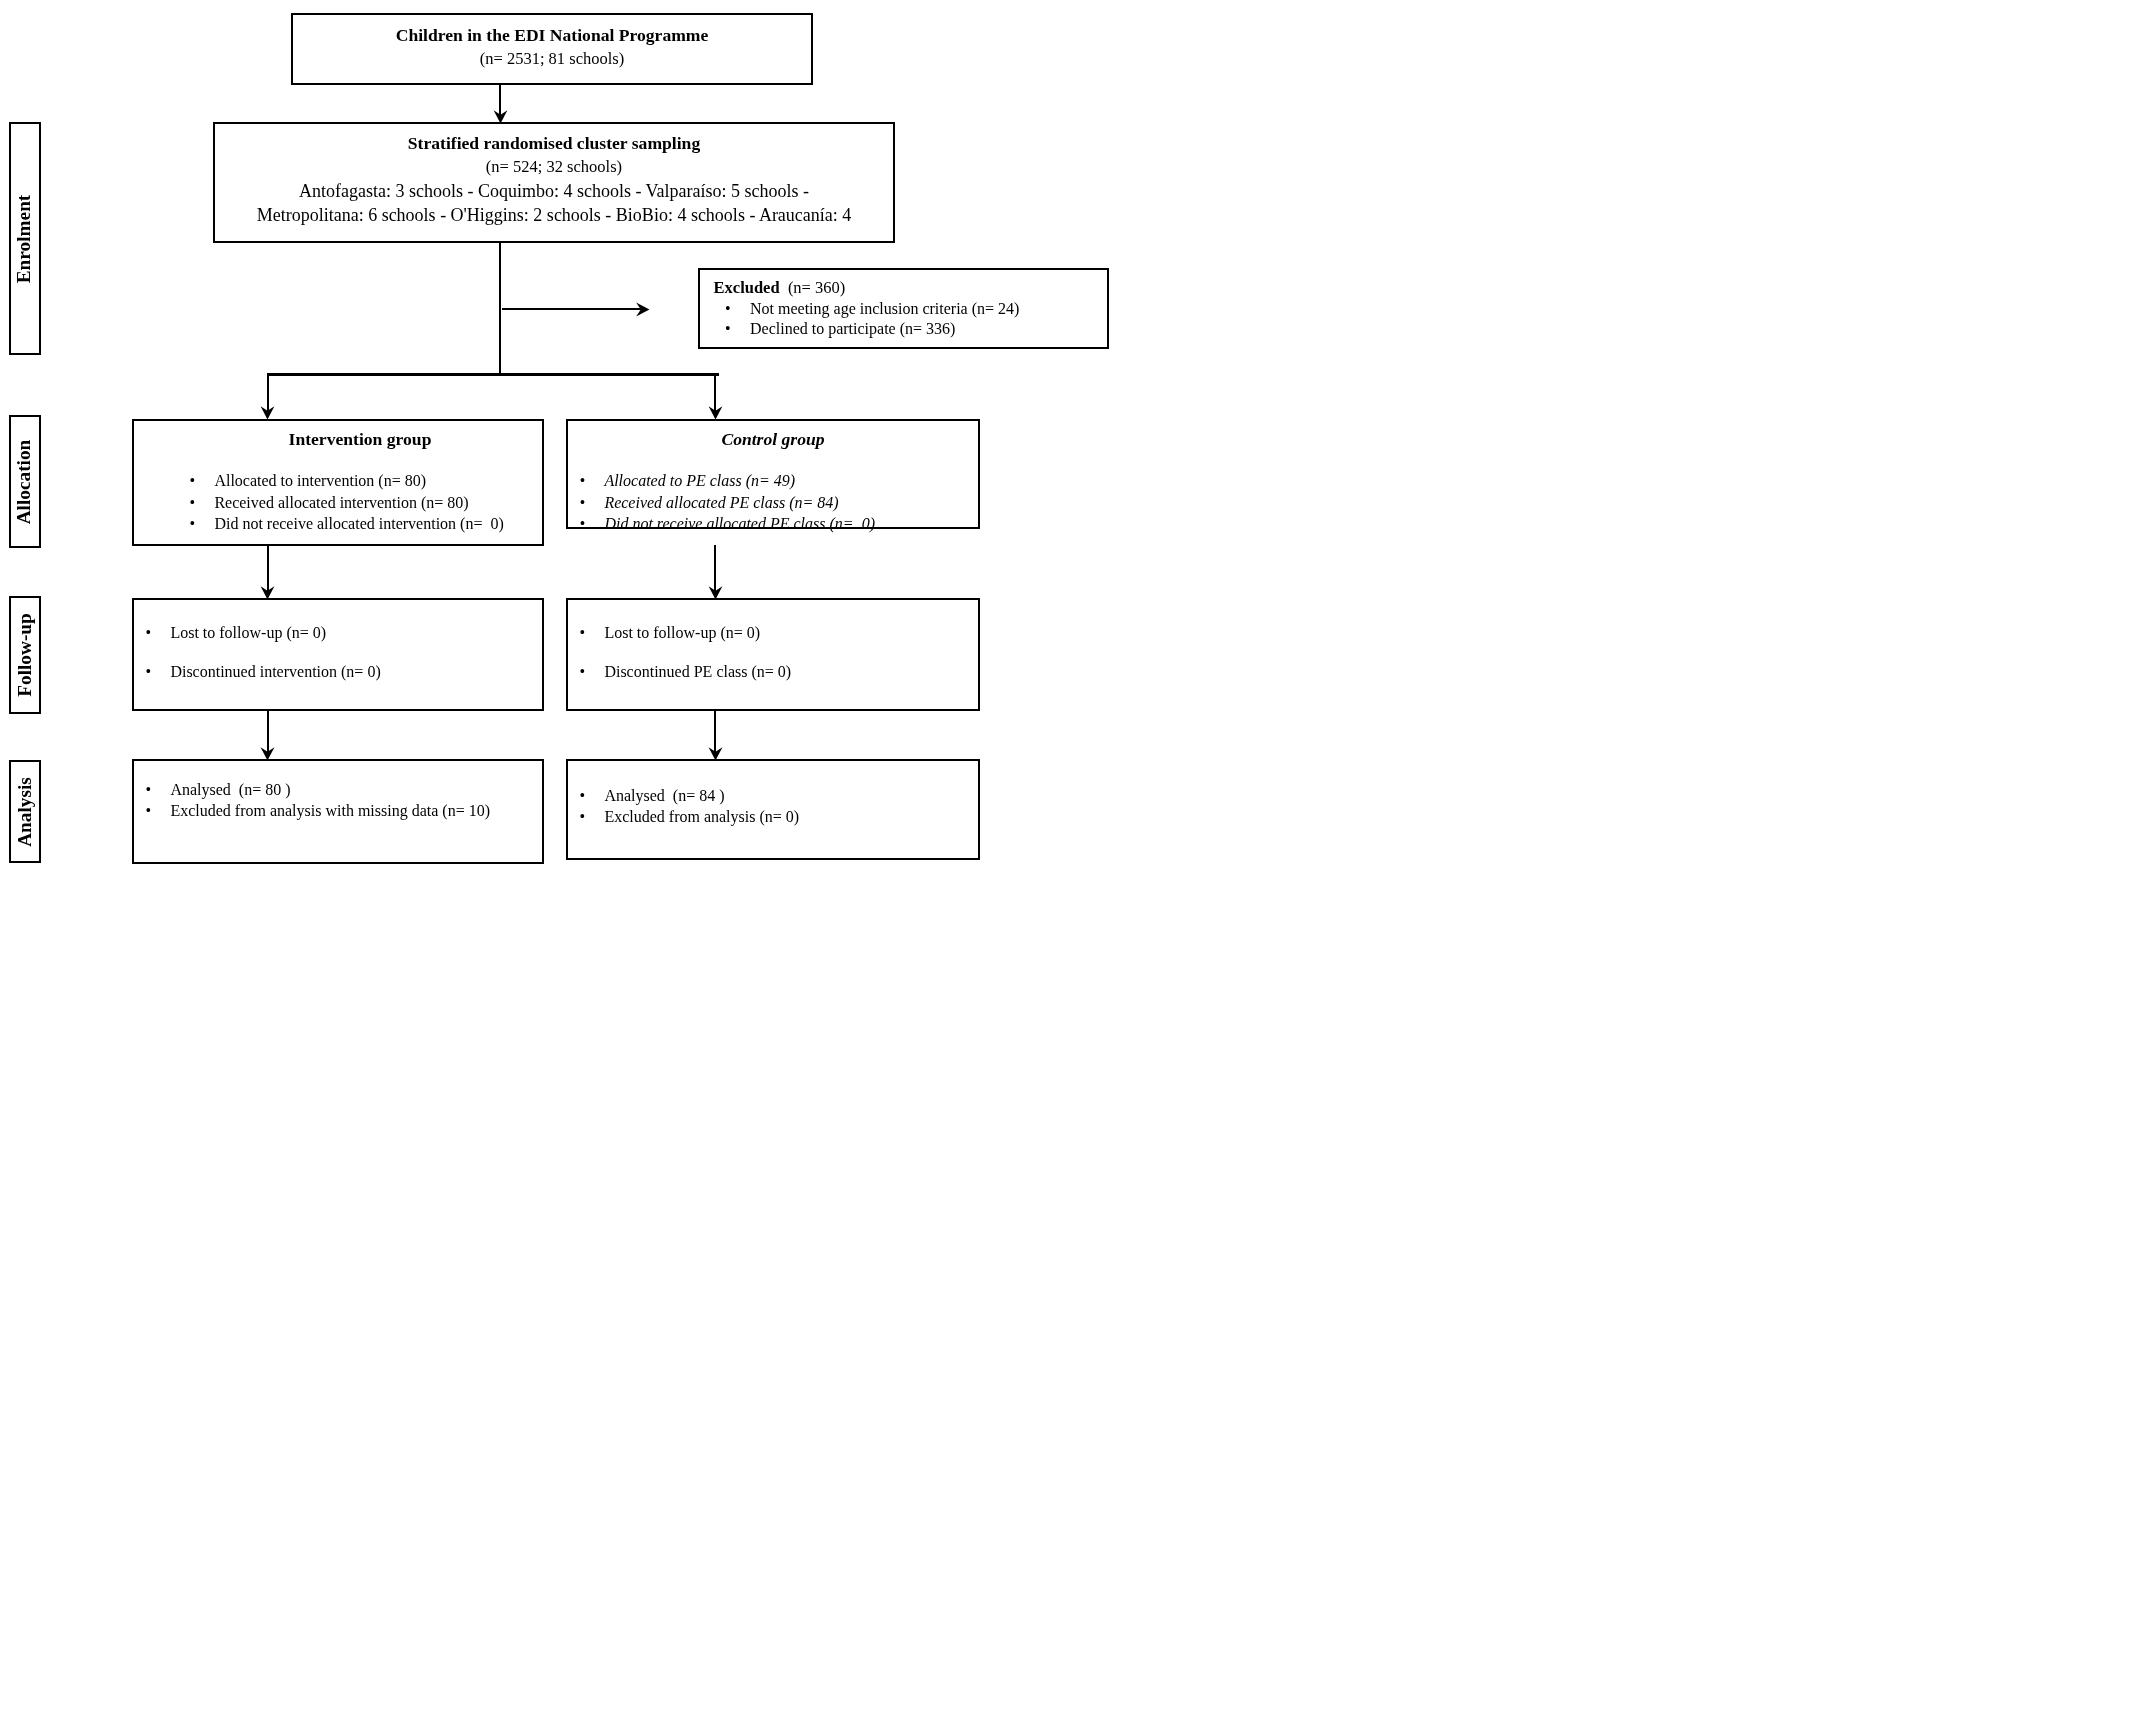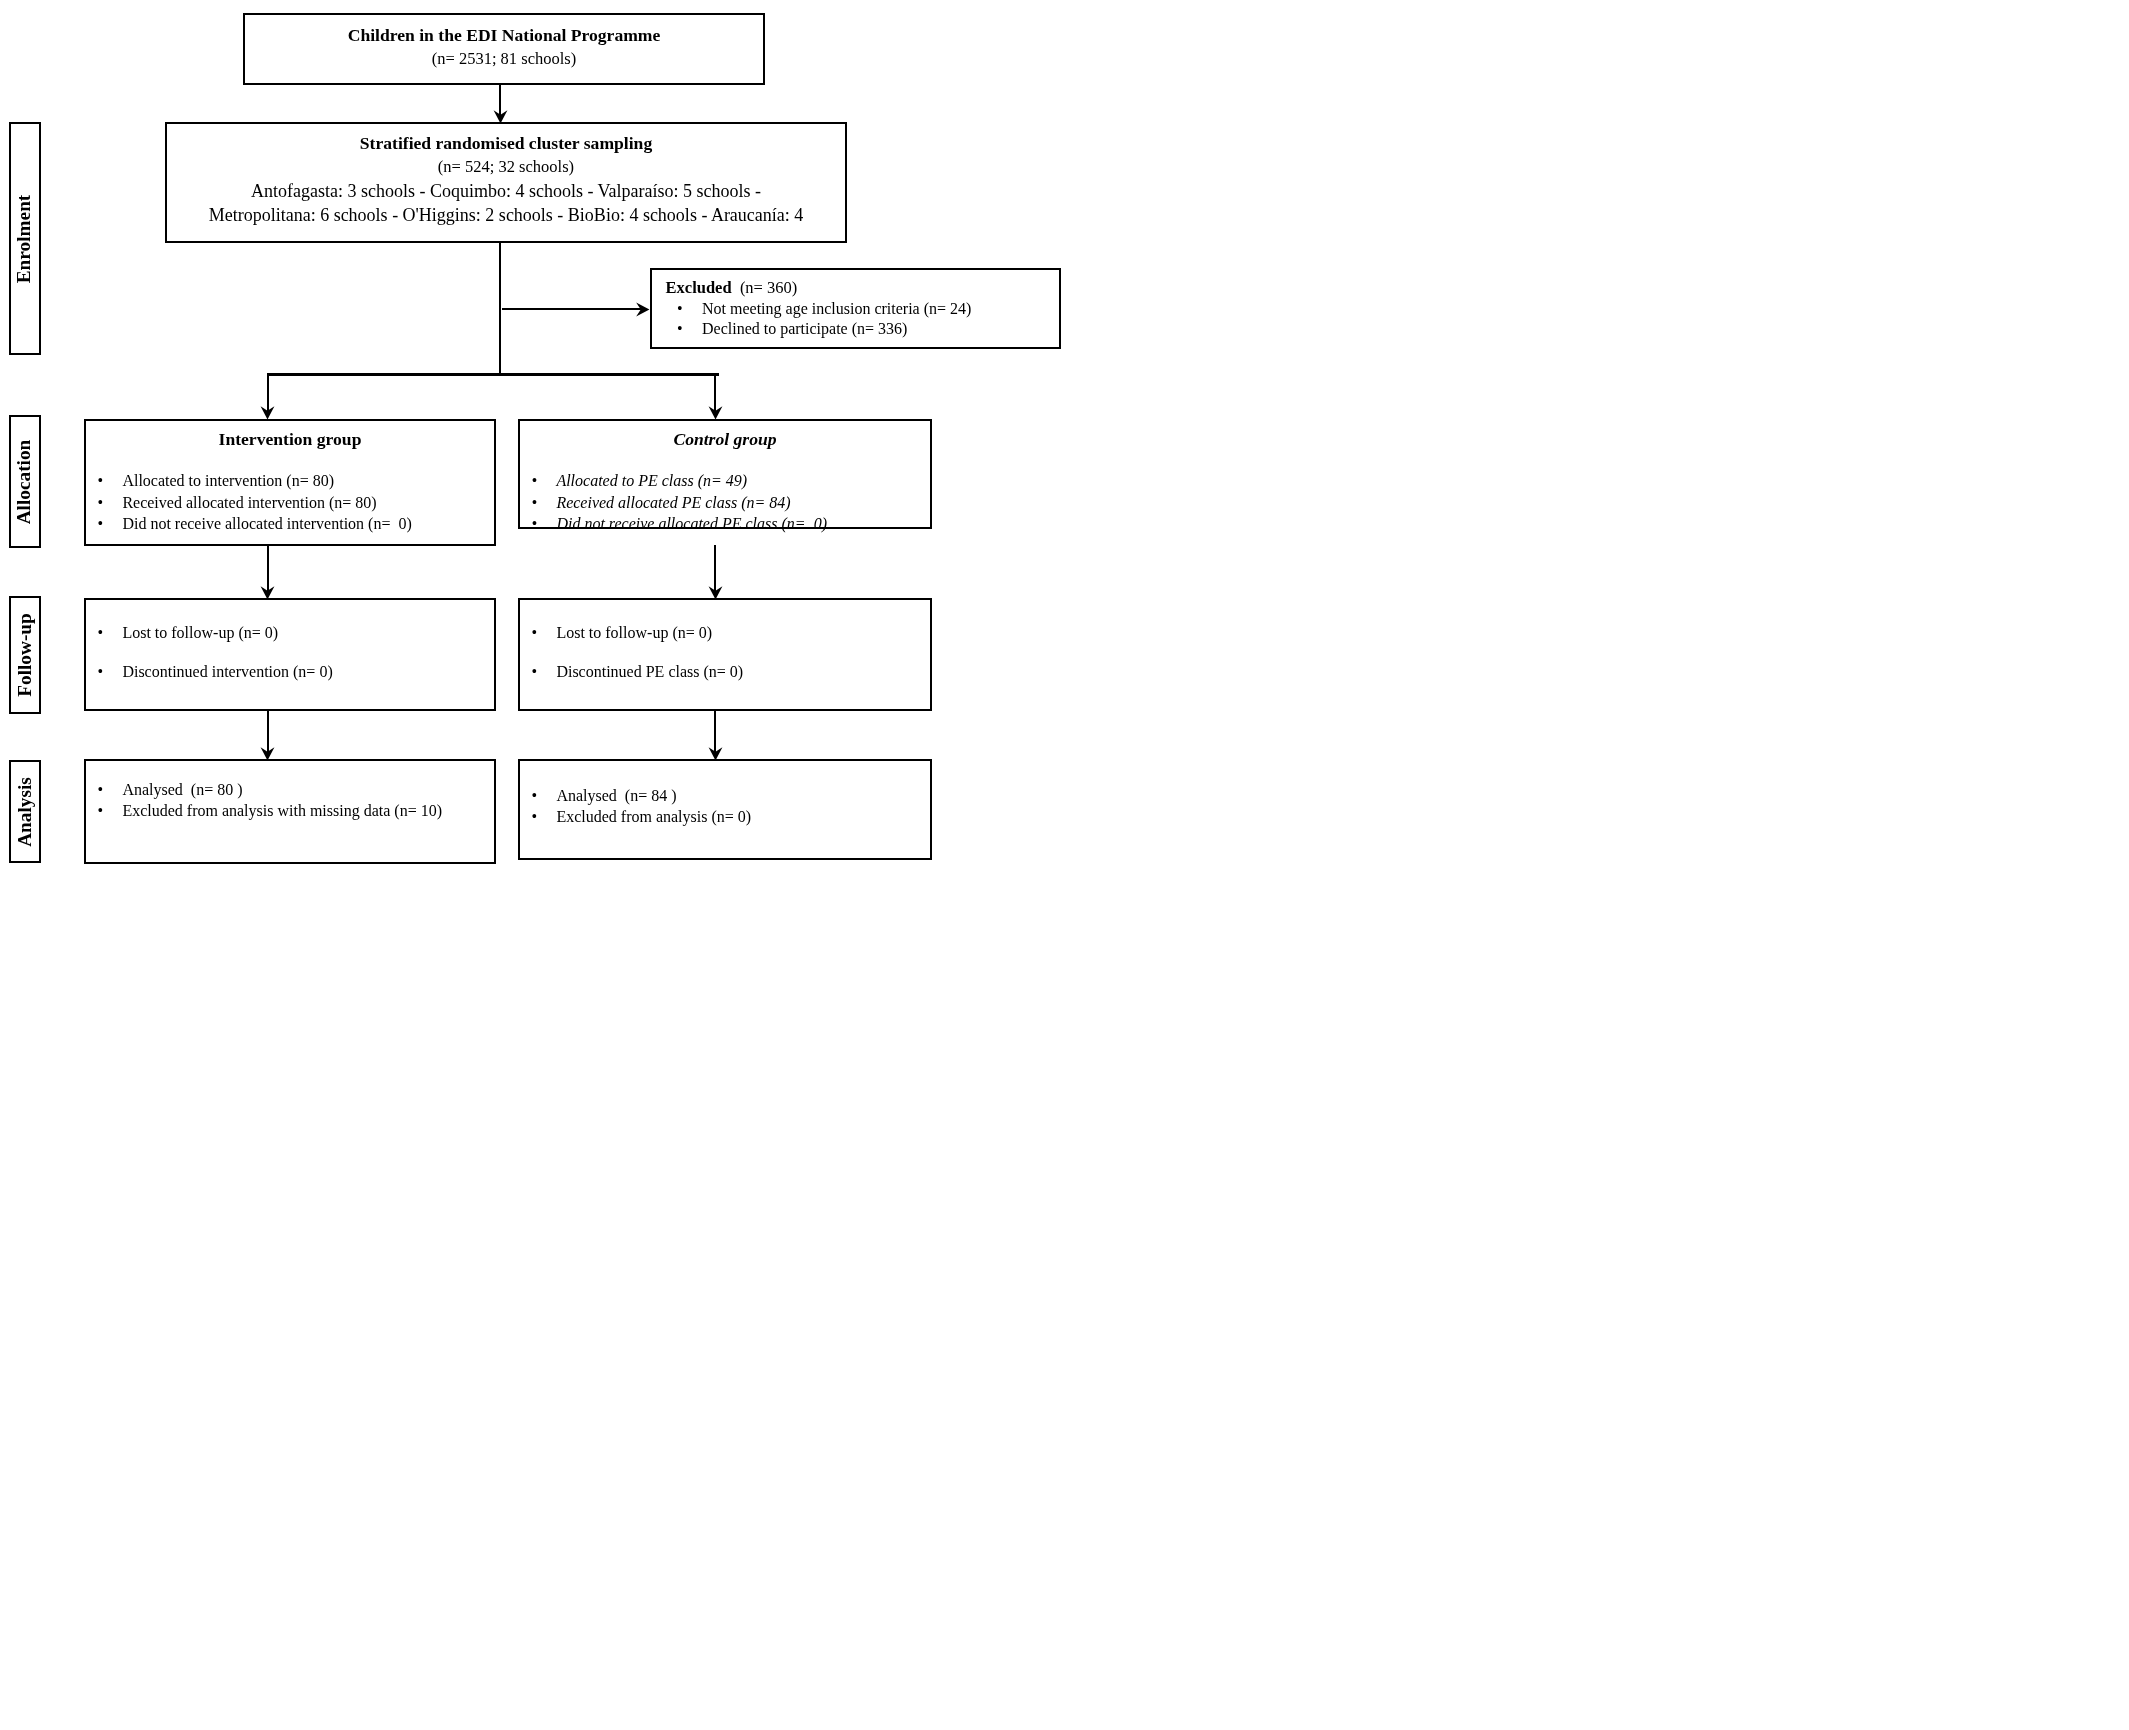--- a/index.html
+++ b/index.html
@@ -9,20 +9,21 @@
     height: 865px;
     background: #ffffff;
     font-family: "Liberation Serif", "DejaVu Serif", serif;
     color: #000000;
   }
   .flow-box {
     position: absolute;
     box-sizing: border-box;
     background: #ffffff;
     border: 2.3px solid #000000;
+    margin-left: 48px;
   }
   .stage-box {
     position: absolute;
     box-sizing: border-box;
     background: #ffffff;
     border: 2.3px solid #000000;
     display: flex;
     align-items: center;
     justify-content: center;
   }
@@ -125,21 +126,21 @@
           <span class="bullet-marker">•</span>
           <span class="li-text">Not meeting age inclusion criteria (n= 24)</span>
         </li>
       <li>
           <span class="bullet-marker">•</span>
           <span class="li-text">Declined to participate (n= 336)</span>
         </li>
     </ul>
   </div>
 
-  <div class="flow-box group-box" id="box-intervention" style="left:84px; top:419px; width:412px; height:127px;">
+  <div class="flow-box group-box" id="box-intervention" style="left:84px; top:419px; width:412px; height:127px;padding-left:44px;">
     <div class="box-title">Intervention group</div>
     <ul class="bullets">
       <li>
           <span class="bullet-marker">•</span>
           <span class="li-text">Allocated to intervention (n= 80)</span>
         </li>
       <li>
           <span class="bullet-marker">•</span>
           <span class="li-text">Received allocated intervention (n= 80)</span>
         </li>

